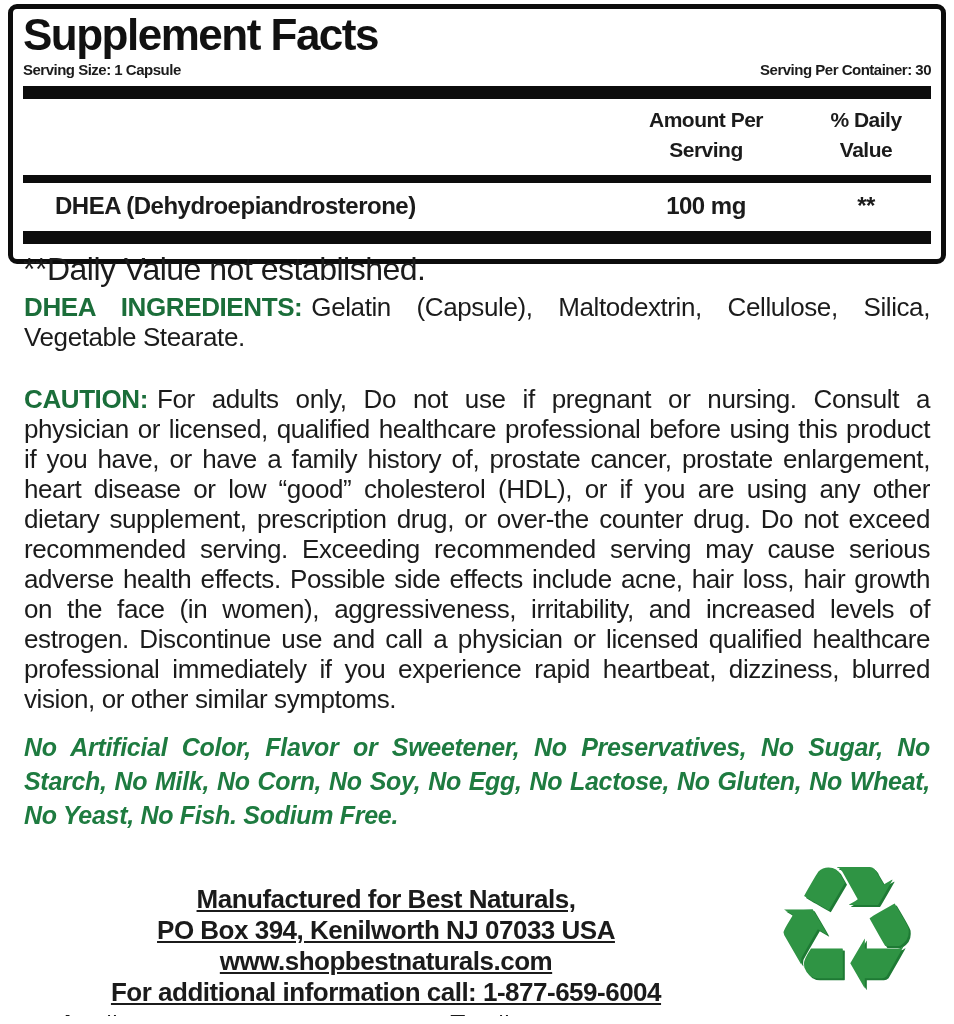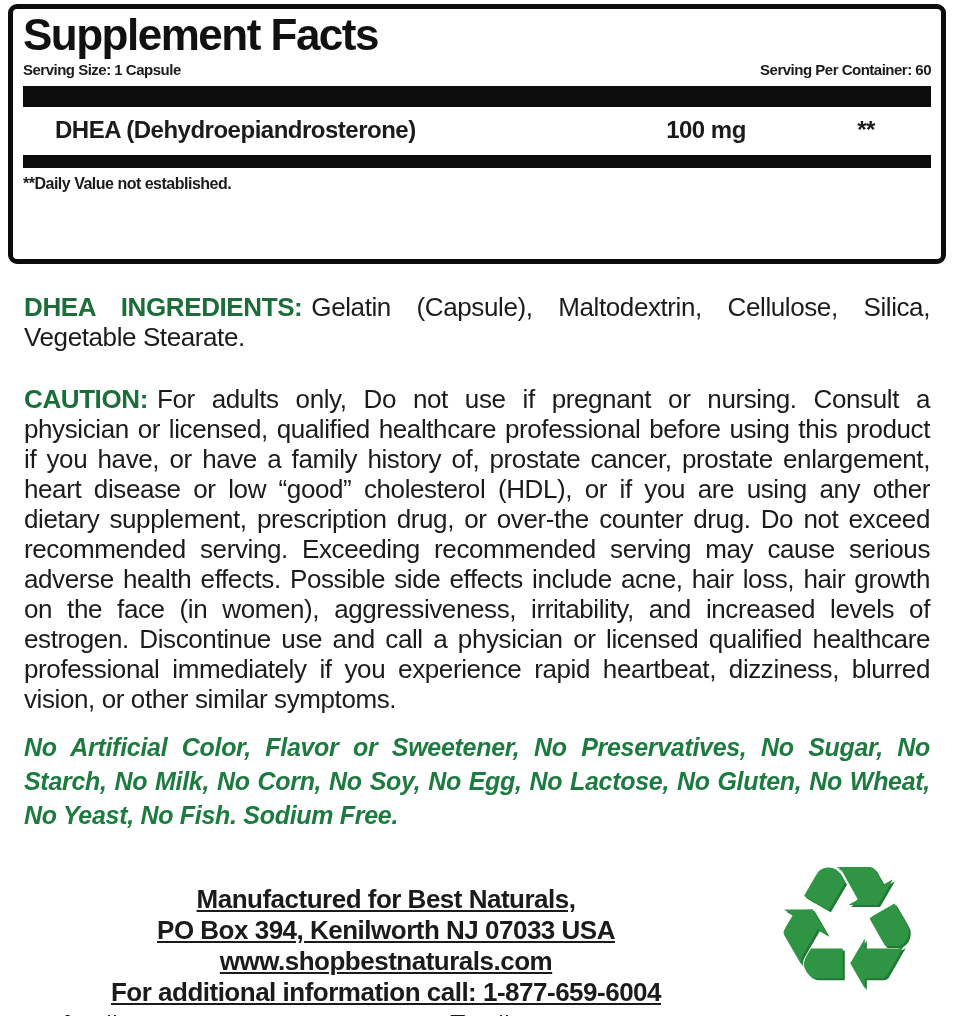--- a/index.html
+++ b/index.html
@@ -45,22 +45,22 @@
   .bar.med   { height: 8px; }
   .cols { display: flex; align-items: flex-end; }
   .col-name { flex: 1; }
   .col-amt  { width: 190px; text-align: center; }
   .col-dv   { width: 130px; text-align: center; }
   .hdr-row { padding: 6px 2px 10px 2px; }
   .hdr { font-weight: bold; font-size: 21px; line-height: 30px; letter-spacing: -0.5px; }
   .data-row { padding: 9px 2px 11px 2px; font-size: 24px; font-weight: bold; letter-spacing: -0.5px; }
   .data-row .col-name { padding-left: 32px; }
   .facts-footnote {
-    font-size: 16px;
-    font-weight: bold;
+    font-size: 32px;
+    font-weight: normal;
     letter-spacing: -0.5px;
     padding: 7px 2px 0 2px;
   }
 
   
   .para {
     width: 906px;
     margin: 0 auto;
     text-align: justify;
     font-size: 26px;
@@ -130,25 +130,36 @@
 </head>
 <body>
 
 <div class="page">
 
   <section class="facts-box">
     <h1 class="facts-title">Supplement Facts</h1>
 
     <div class="serving-row">
       <span>Serving Size: 1 Capsule</span>
-      <span>Serving Per Container: 60</span>
+      <span>Serving Per Container: 30</span>
     </div>
 
     <div class="bar thick"></div>
 
+    <div class="cols hdr-row">
+      <div class="col-name"></div>
+      <div class="col-amt hdr">
+        <div>Amount Per</div>
+        <div>Serving</div>
+      </div>
+      <div class="col-dv hdr">
+        <div>% Daily</div>
+        <div>Value</div>
+      </div>
+    </div>
 
     <div class="bar med"></div>
 
     <div class="cols data-row">
       <span class="col-name">DHEA (Dehydroepiandrosterone)</span>
       <span class="col-amt">100 mg</span>
       <span class="col-dv">**</span>
     </div>
 
     <div class="bar thick"></div>

